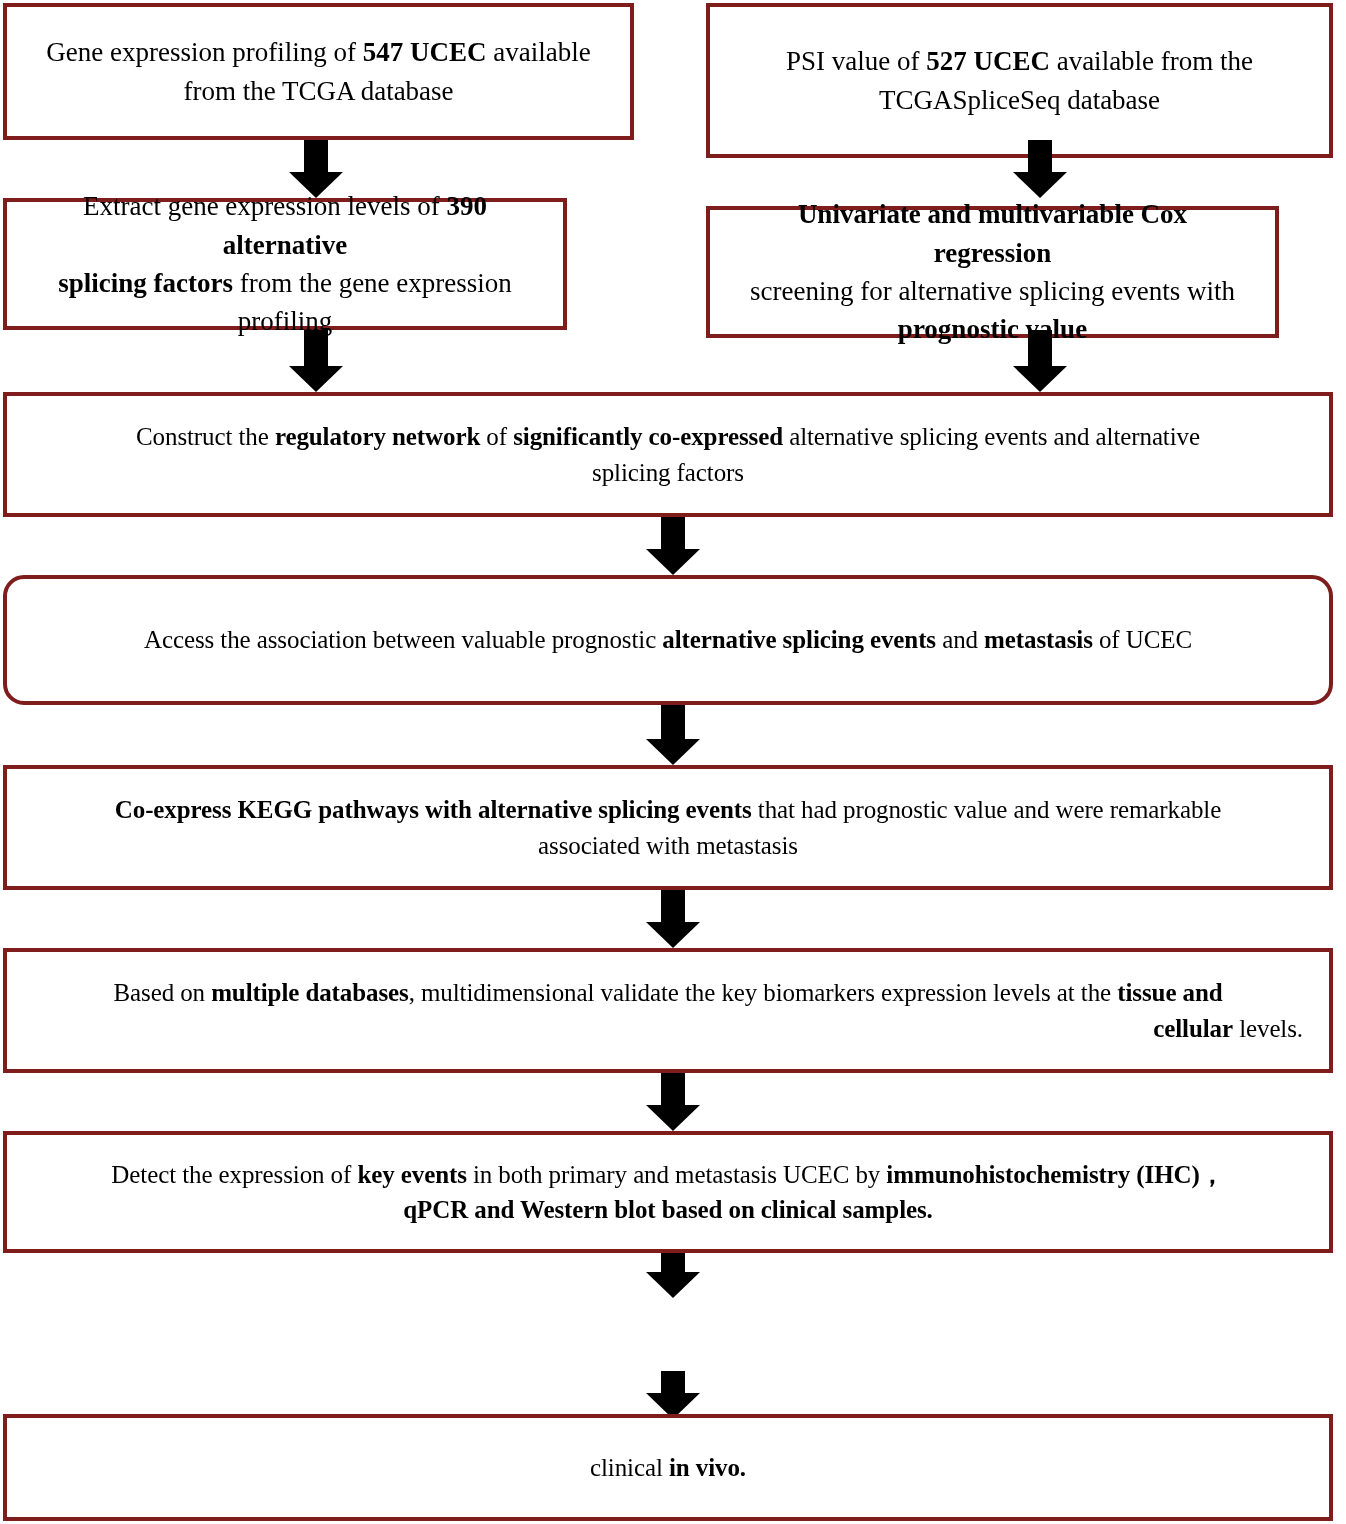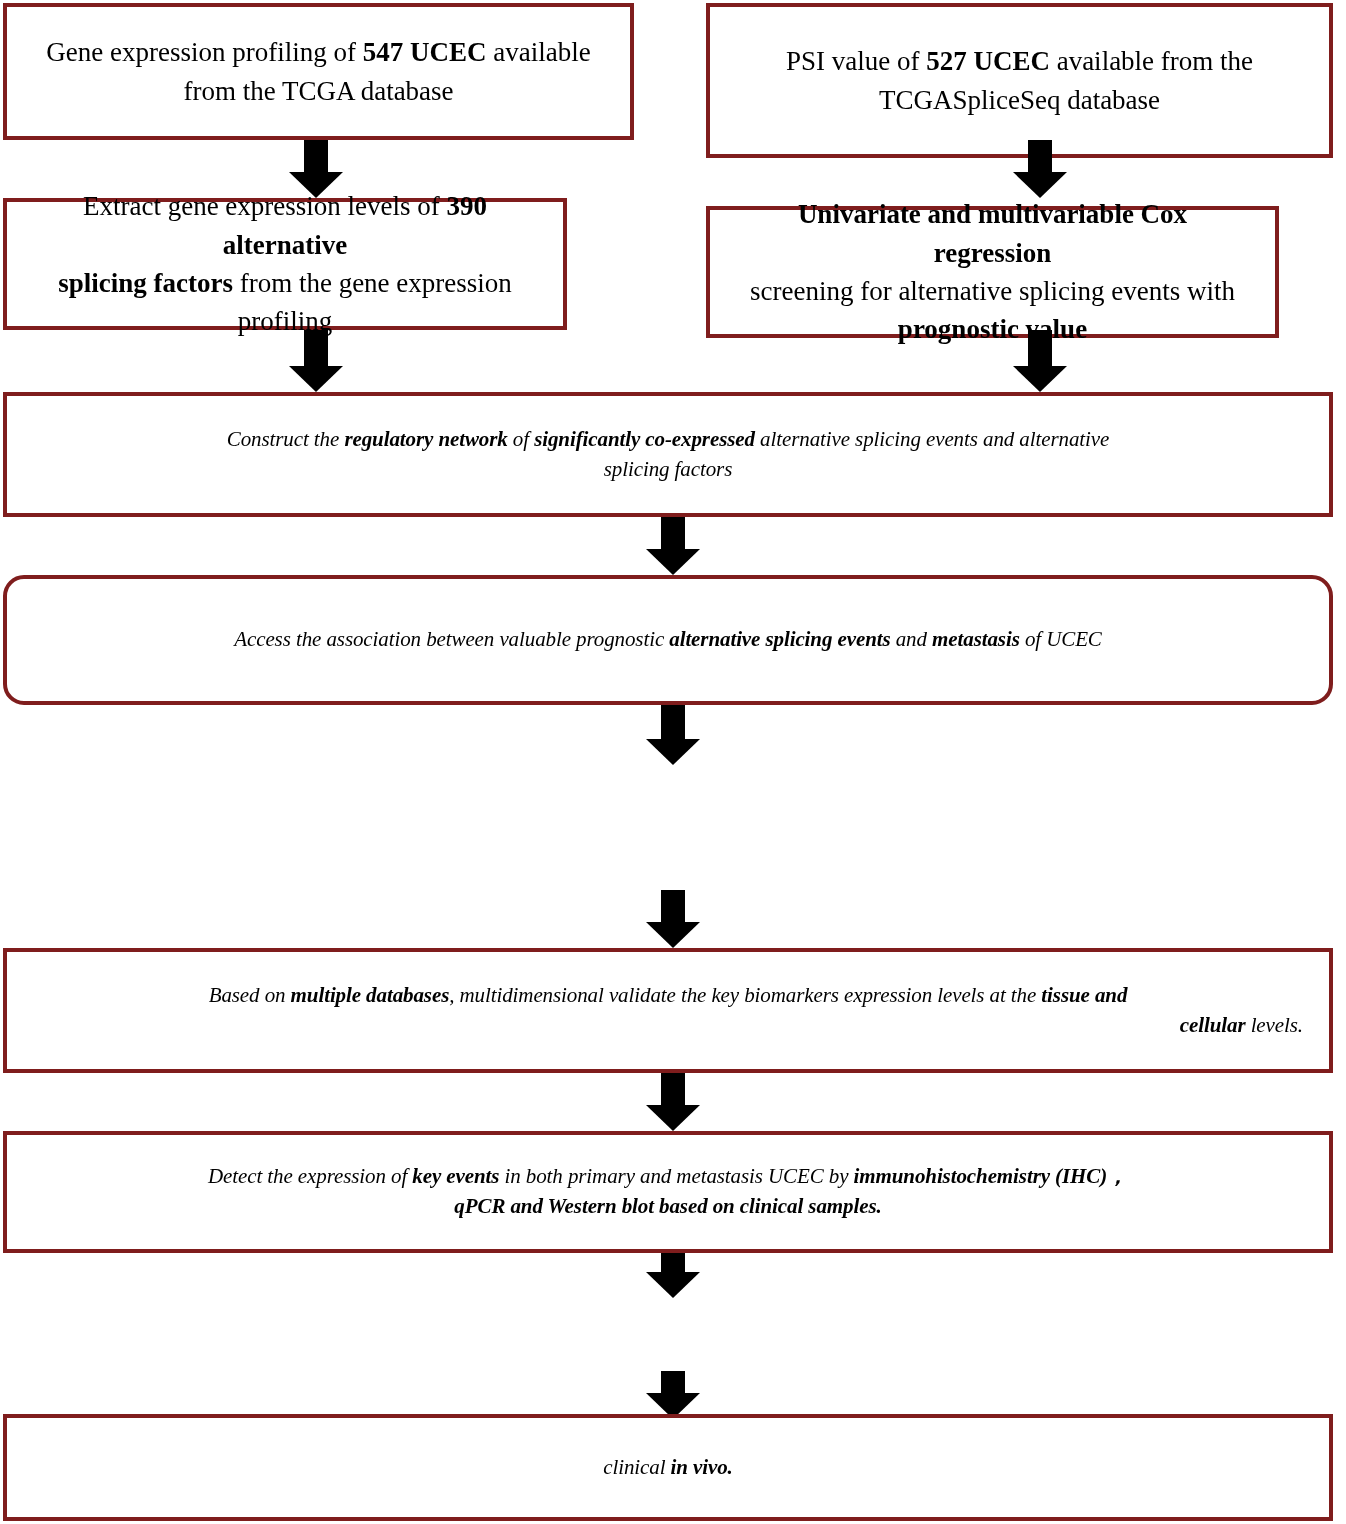--- a/index.html
+++ b/index.html
@@ -35,21 +35,21 @@
   }
   .fbox .txt {
     display: block;
     width: 100%;
     text-align: center;
   }
   .fbox b { font-weight: bold; }
 
   
   .size-lg  { font-size: 27px; }
-  .size-sm  { font-size: 21px; letter-spacing: -0.1px; font-style: italic; }
+  .size-sm  { font-size: 25px; letter-spacing: -0.1px; }
 
   
   .arrow {
     position: absolute;
   }
   .arrow .shaft {
     position: absolute;
     background: #000000;
     left: 50%;
     transform: translateX(-50%);
@@ -136,20 +136,26 @@
     <span class="txt">
         <span style="display: block;"><span>Access the association between valuable prognostic </span><b>alternative splicing events</b><span> and </span><b>metastasis</b><span> of UCEC</span></span>
       </span>
   </div>
 
   <div class="arrow" style="left:645px; top:705px; width:56px; height:60px;">
     <div class="shaft" style="width:24px; height:36px;"></div>
     <div class="head"></div>
   </div>
 
+  <div class="fbox size-sm" style="left:3px; top:765px; width:1330px; height:125px;">
+    <span class="txt">
+        <span style="display: block;"><b>Co-express KEGG pathways with alternative splicing events</b><span> that had prognostic value and were remarkable</span></span>
+        <span style="display: block;"><span>associated with metastasis</span></span>
+      </span>
+  </div>
 
   <div class="arrow" style="left:645px; top:890px; width:56px; height:58px;">
     <div class="shaft" style="width:24px; height:34px;"></div>
     <div class="head"></div>
   </div>
 
   <div class="fbox size-sm" style="left:3px; top:948px; width:1330px; height:125px;">
     <span class="txt">
         <span style="display: block;"><span>Based on </span><b>multiple databases</b><span>, multidimensional validate the key biomarkers expression levels at the </span><b>tissue and</b></span>
         <span style="display: block; text-align: right;"><b>cellular</b><span> levels.</span></span>

